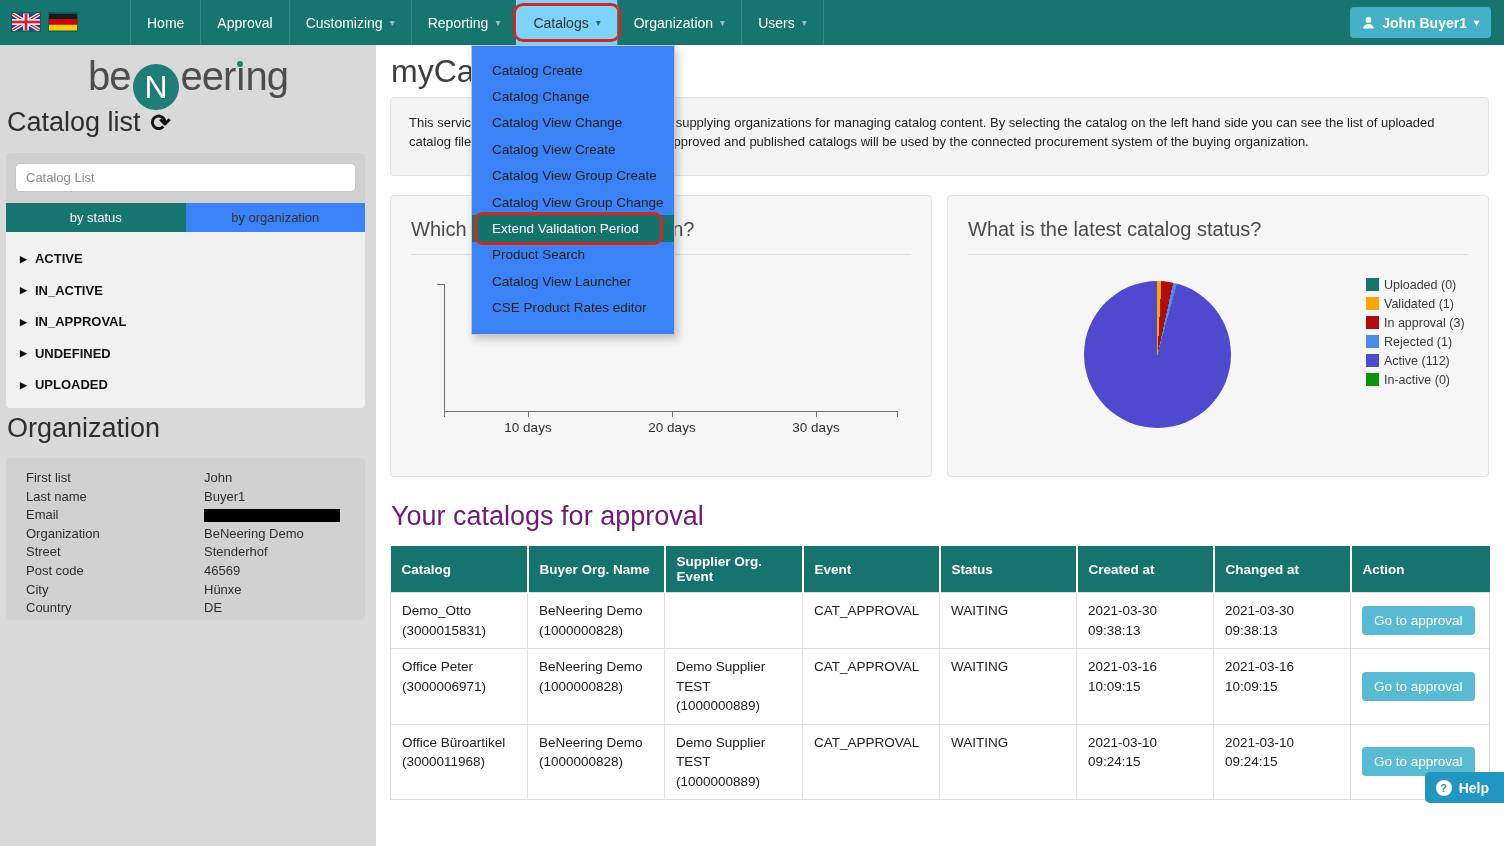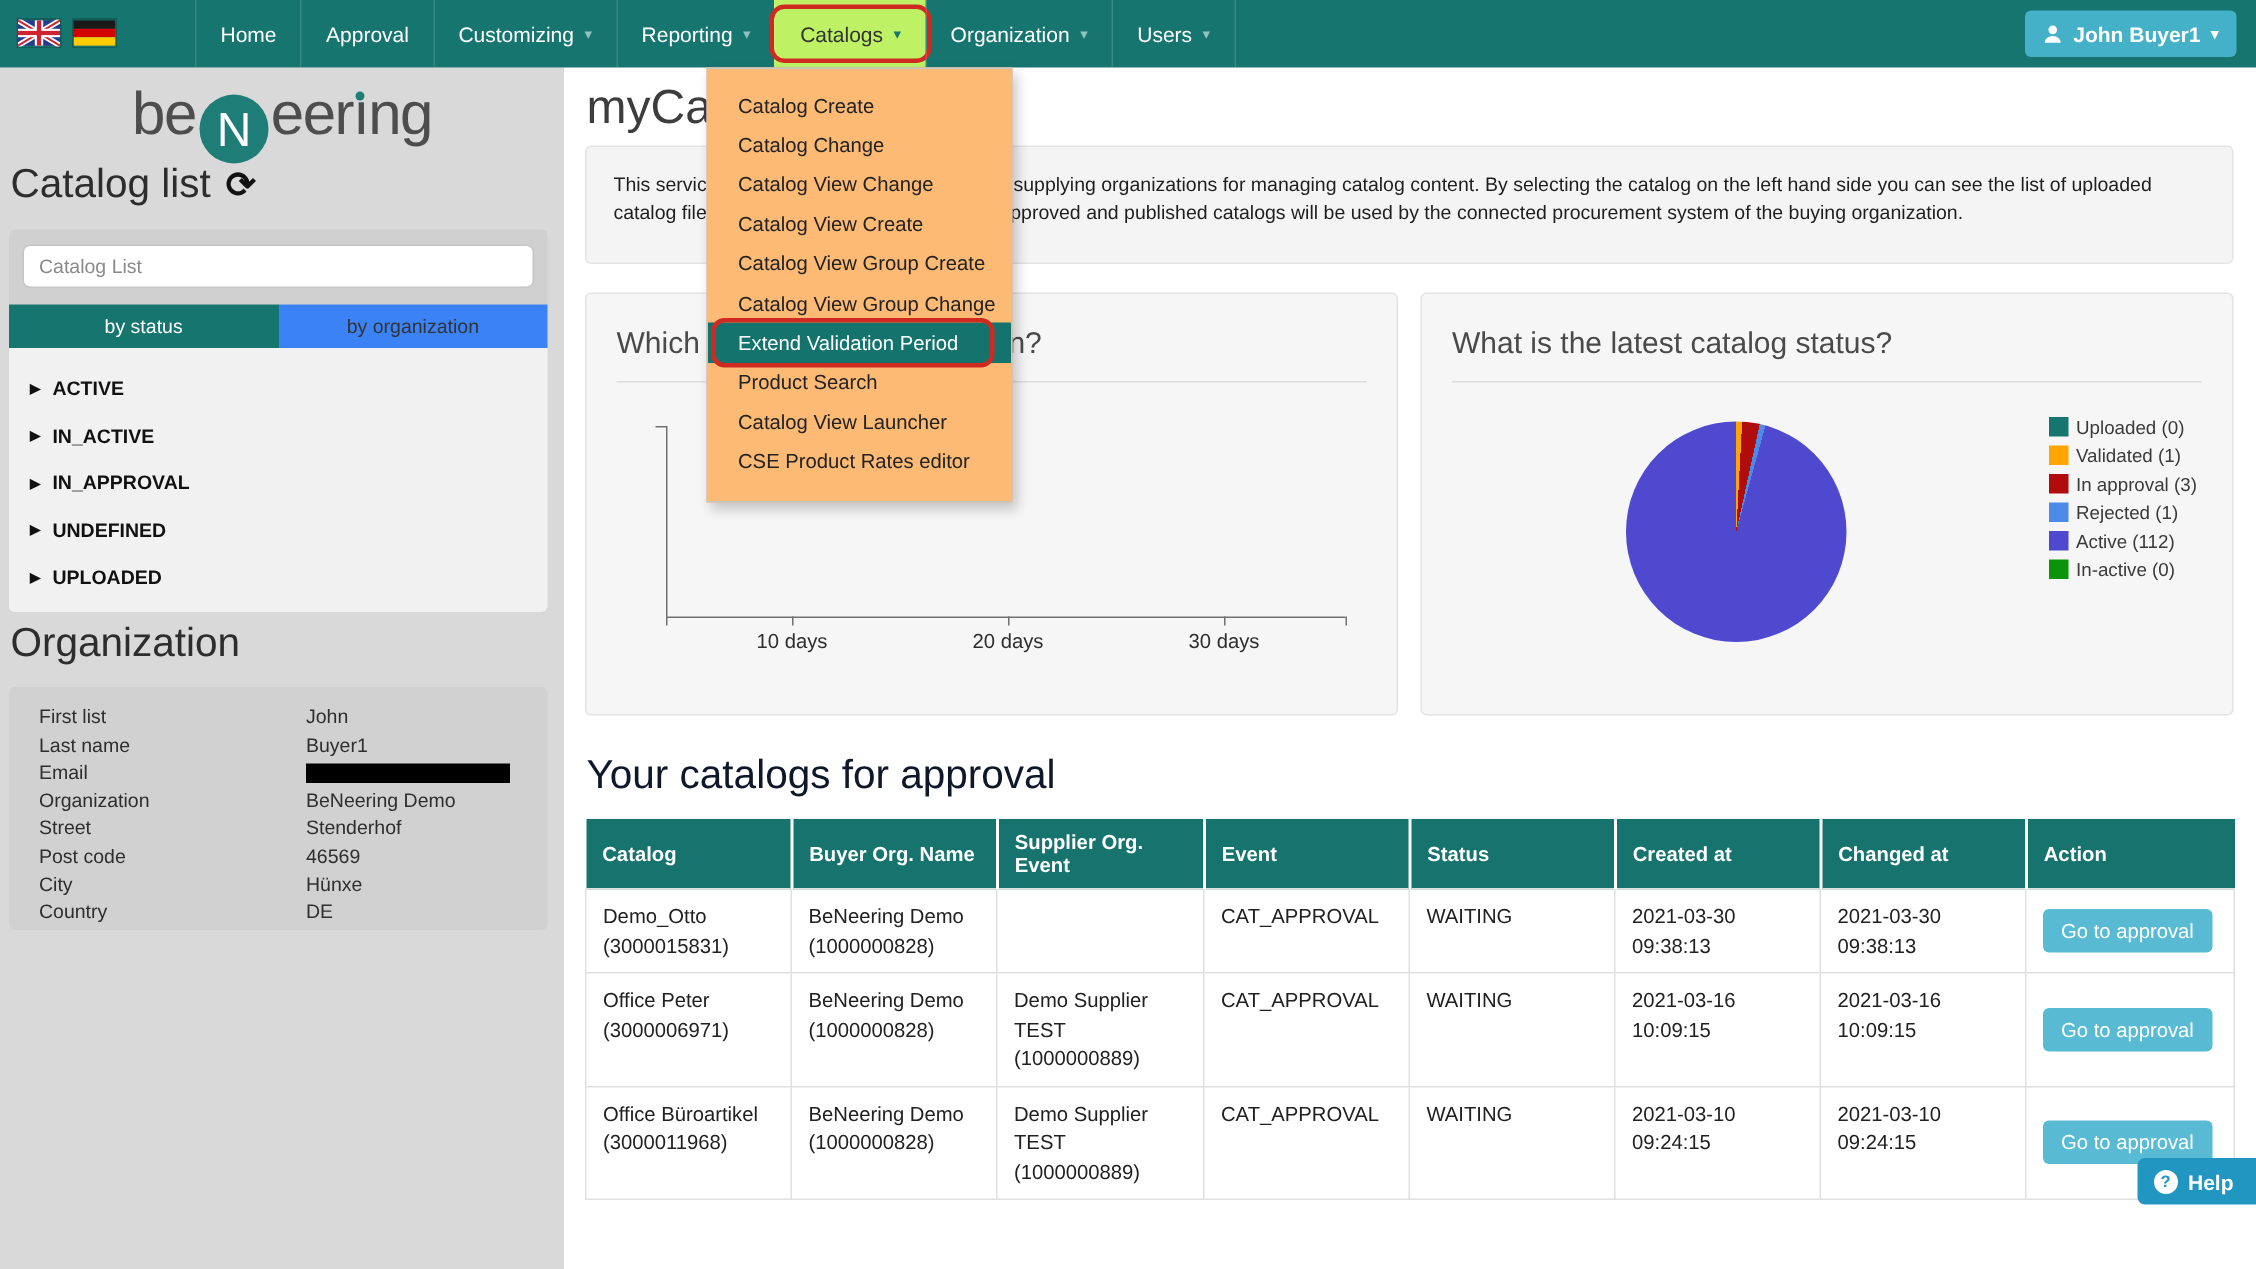--- a/index.html
+++ b/index.html
@@ -8,31 +8,31 @@
 
   
   .topnav { position:absolute; left:0; top:0; width:1504px; height:45px; background:#17756f; z-index:30; }
   .flags { position:absolute; left:12px; top:13px; display:flex; gap:9px; }
   .flag { width:28px; height:18px; display:block; cursor:pointer; box-shadow:0 0 0 1px rgba(0,0,0,.2); }
   .nav-menu { position:absolute; left:130px; top:0; height:45px; display:flex; }
   .nav-item { position:relative; display:flex; align-items:center; padding:0 16px; color:#fff;
               font-size:14px; cursor:pointer; border-left:1px solid rgba(255,255,255,.14); }
   .nav-item:last-child { border-right:1px solid rgba(255,255,255,.14); }
   .nav-item .caret { color:#8fc3bf; font-size:10px; margin-left:7px; }
-  .nav-item.active { background:#bef264; color:#333; }
+  .nav-item.active { background:#7dd3fc; color:#333; }
   .nav-item.active .caret { color:#17756f; }
   .red-box-nav { position:absolute; left:-4px; right:-4px; top:3px; bottom:3px;
                  border:3px solid #ce2a21; border-radius:10px; pointer-events:none; }
   .user-btn { position:absolute; right:13px; top:7px; height:31px; background:#44b1c8; border-radius:4px;
               color:#fff; font-size:14px; font-weight:bold; display:flex; align-items:center; gap:7px;
               padding:0 12px; cursor:pointer; }
   .user-btn .caret { font-size:10px; }
 
   
-  .dropdown { position:absolute; left:471px; top:45px; width:204px; background:#fdba74;
+  .dropdown { position:absolute; left:471px; top:45px; width:204px; background:#3b82f6;
               border:1px solid #c6c6c6; box-shadow:3px 4px 8px rgba(0,0,0,.22);
               padding:11px 0 13px; z-index:40; }
   .dd-item { position:relative; height:26.4px; display:flex; align-items:center; padding-left:20px;
              font-size:13.5px; color:#222; cursor:pointer; white-space:nowrap; }
   .dd-item.highlighted { background:#15736d; color:#fff; }
   .red-box-dd { position:absolute; left:2px; right:11px; top:-3px; bottom:-3px;
                 border:3px solid #ce2a21; border-radius:9px; pointer-events:none; }
 
   
   .sidebar { position:absolute; left:0; top:45px; width:376px; bottom:0; background:#d9d9d9; }
@@ -83,21 +83,21 @@
   .x-axis { position:absolute; left:53px; top:215px; width:453px; height:1px; background:#707070; }
   .tick { position:absolute; top:215px; width:1px; height:6px; background:#707070; }
   .tick-label { position:absolute; top:224px; width:80px; text-align:center; font-size:13.5px; color:#2e2e2e; }
   .pie { position:absolute; left:136px; top:85px; width:147px; height:147px; border-radius:50%; }
   .legend { position:absolute; left:402px; top:79px; }
   .legend-row { display:flex; align-items:center; height:19px;padding-left:16px; }
   .legend-swatch { width:13px; height:13px; margin-right:5px; }
   .legend-label { font-size:12.5px; color:#3a3a3a; }
 
   
-  .approval-title { position:absolute; left:391px; top:501px; font-size:27px; color:#0f172a; }
+  .approval-title { position:absolute; left:391px; top:501px; font-size:27px; color:#701a75; }
   .approval-table { position:absolute; left:390px; top:546px; width:1099px; border-collapse:collapse;
                     font-size:13.5px; table-layout:fixed; }
   .approval-table th { background:#16736d; color:#fff; text-align:left; font-weight:600;
                        padding:8px 11px; border-left:2px solid #fff; height:32px; }
   .approval-table th:first-child { border-left:none; }
   .approval-table td { background:#fff; border:1px solid #e0e0e0; padding:8px 11px;
                        vertical-align:top; line-height:19.5px; color:#212121; height:54px; }
   .approval-table td.action-cell { vertical-align:middle; }
   .go-btn { background:#58bbd3; color:#fff; border:none; border-radius:4px; padding:7px 12px;
             font-size:13.5px; cursor:pointer; font-family:inherit; }

